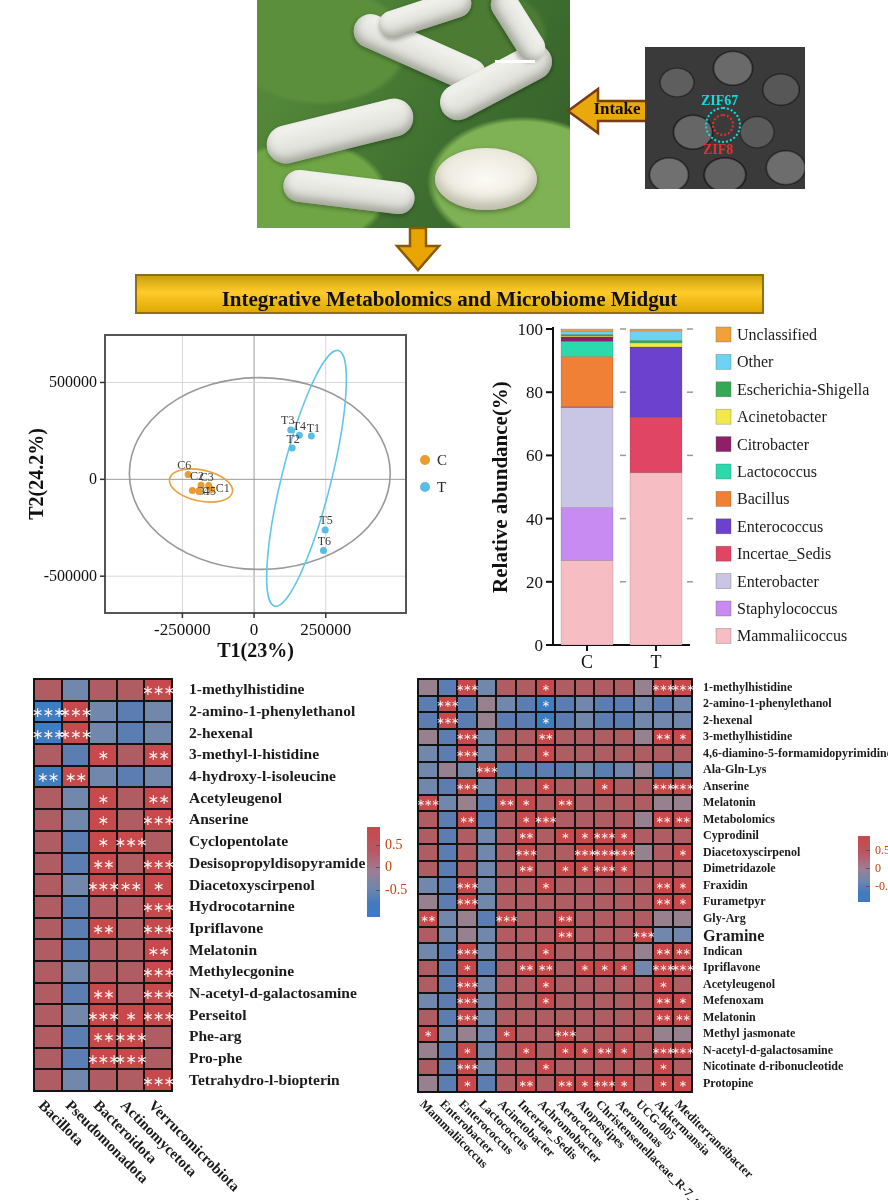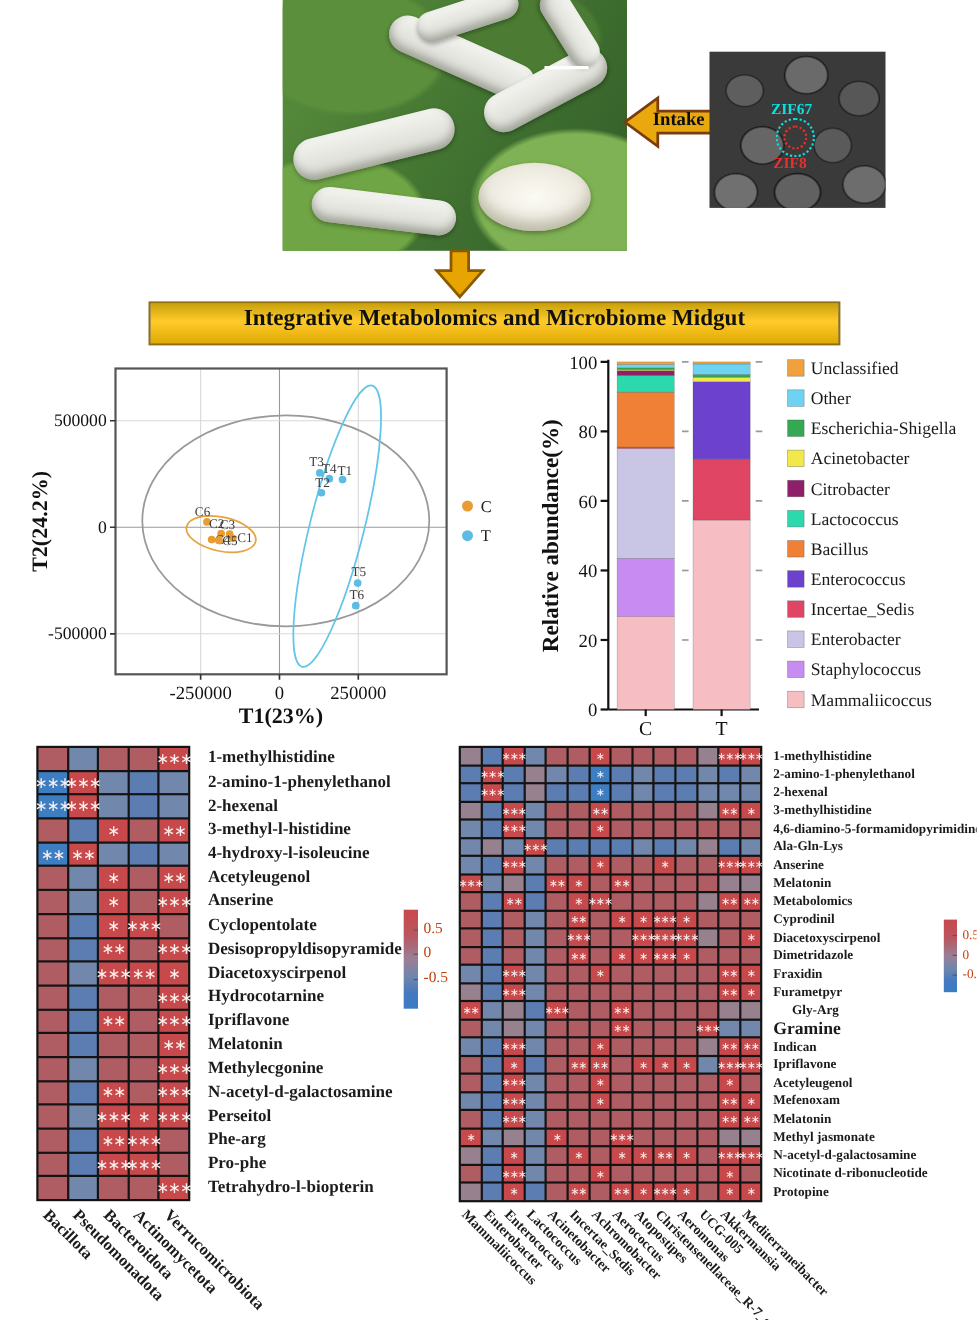--- a/index.html
+++ b/index.html
@@ -28,21 +28,21 @@
      radial-gradient(30px 26px at 15% 90%, #707070 0 60%, #1f1f1f 66%, transparent 70%),
      radial-gradient(32px 26px at 50% 90%, #616161 0 60%, #181818 66%, transparent 70%),
      radial-gradient(30px 26px at 88% 85%, #6d6d6d 0 60%, #222 66%, transparent 70%),
      #3a3a3a;}
   .zif67{position:absolute;left:56px;top:46px;font-weight:700;font-size:14px;color:#0ae0e0;}
   .zif8{position:absolute;left:58px;top:95px;font-weight:700;font-size:14px;color:#e53030;}
   .circ-outer{position:absolute;left:60px;top:60px;width:32px;height:32px;border:2px dotted #0ae0e0;border-radius:50%;}
   .circ-inner{position:absolute;left:67px;top:67px;width:18px;height:18px;border:2px dotted #e53030;border-radius:50%;}
   
   .banner{left:135px;top:274px;width:625px;height:36px;border:2px solid #8f6f12;
-     background:linear-gradient(#caa10c,#ffcb2a 45%,#e0a904);display:flex;align-items:flex-start;justify-content:center;}
+     background:linear-gradient(#caa10c,#ffcb2a 45%,#e0a904);display:flex;align-items:flex-end;justify-content:center;}
   .banner span{font-weight:700;font-size:21px;color:#101010;}
   .intake-label{left:586px;top:99px;width:62px;text-align:center;font-weight:700;font-size:17px;color:#0d0d0d;}
   
   .hm{position:absolute;}
   .hm-grid{position:absolute;display:grid;gap:2px;background:#141414;padding:2px;}
   .hm-cell{display:flex;align-items:center;justify-content:center;}
   .hm-star{color:#fbf0ee;letter-spacing:-1px;transform:translateY(4%);}
   .hm-rowlabel{position:absolute;font-weight:600;color:#1b1b1b;white-space:nowrap;}
   .hm-collabel{position:absolute;font-weight:700;color:#1b1b1b;white-space:nowrap;
      transform-origin:0 0;transform:rotate(45deg);}
@@ -976,21 +976,21 @@
       <div class="hm-rowlabel" style="left: 293px; top: 75.81px; font-size: 12px;">4,6-diamino-5-formamidopyrimidine</div>
       <div class="hm-rowlabel" style="left: 293px; top: 92.31px; font-size: 12px;">Ala-Gln-Lys</div>
       <div class="hm-rowlabel" style="left: 293px; top: 108.81px; font-size: 12px;">Anserine</div>
       <div class="hm-rowlabel" style="left: 293px; top: 125.31px; font-size: 12px;">Melatonin</div>
       <div class="hm-rowlabel" style="left: 293px; top: 141.81px; font-size: 12px;">Metabolomics</div>
       <div class="hm-rowlabel" style="left: 293px; top: 158.31px; font-size: 12px;">Cyprodinil</div>
       <div class="hm-rowlabel" style="left: 293px; top: 174.81px; font-size: 12px;">Diacetoxyscirpenol</div>
       <div class="hm-rowlabel" style="left: 293px; top: 191.31px; font-size: 12px;">Dimetridazole</div>
       <div class="hm-rowlabel" style="left: 293px; top: 207.81px; font-size: 12px;">Fraxidin</div>
       <div class="hm-rowlabel" style="left: 293px; top: 224.31px; font-size: 12px;">Furametpyr</div>
-      <div class="hm-rowlabel" style="left: 293px; top: 240.81px; font-size: 12px; margin-left: 17px;">Gly-Arg</div>
+      <div class="hm-rowlabel" style="left: 293px; top: 240.81px; font-size: 12px;">Gly-Arg</div>
       <div class="hm-rowlabel" style="left: 293px; top: 257.31px; font-size: 16px;">Gramine</div>
       <div class="hm-rowlabel" style="left: 293px; top: 273.81px; font-size: 12px;">Indican</div>
       <div class="hm-rowlabel" style="left: 293px; top: 290.31px; font-size: 12px;">Ipriflavone</div>
       <div class="hm-rowlabel" style="left: 293px; top: 306.81px; font-size: 12px;">Acetyleugenol</div>
       <div class="hm-rowlabel" style="left: 293px; top: 323.31px; font-size: 12px;">Mefenoxam</div>
       <div class="hm-rowlabel" style="left: 293px; top: 339.81px; font-size: 12px;">Melatonin</div>
       <div class="hm-rowlabel" style="left: 293px; top: 356.31px; font-size: 12px;">Methyl jasmonate</div>
       <div class="hm-rowlabel" style="left: 293px; top: 372.81px; font-size: 12px;">N-acetyl-d-galactosamine</div>
       <div class="hm-rowlabel" style="left: 293px; top: 389.31px; font-size: 12px;">Nicotinate d-ribonucleotide</div>
       <div class="hm-rowlabel" style="left: 293px; top: 405.81px; font-size: 12px;">Protopine</div>

